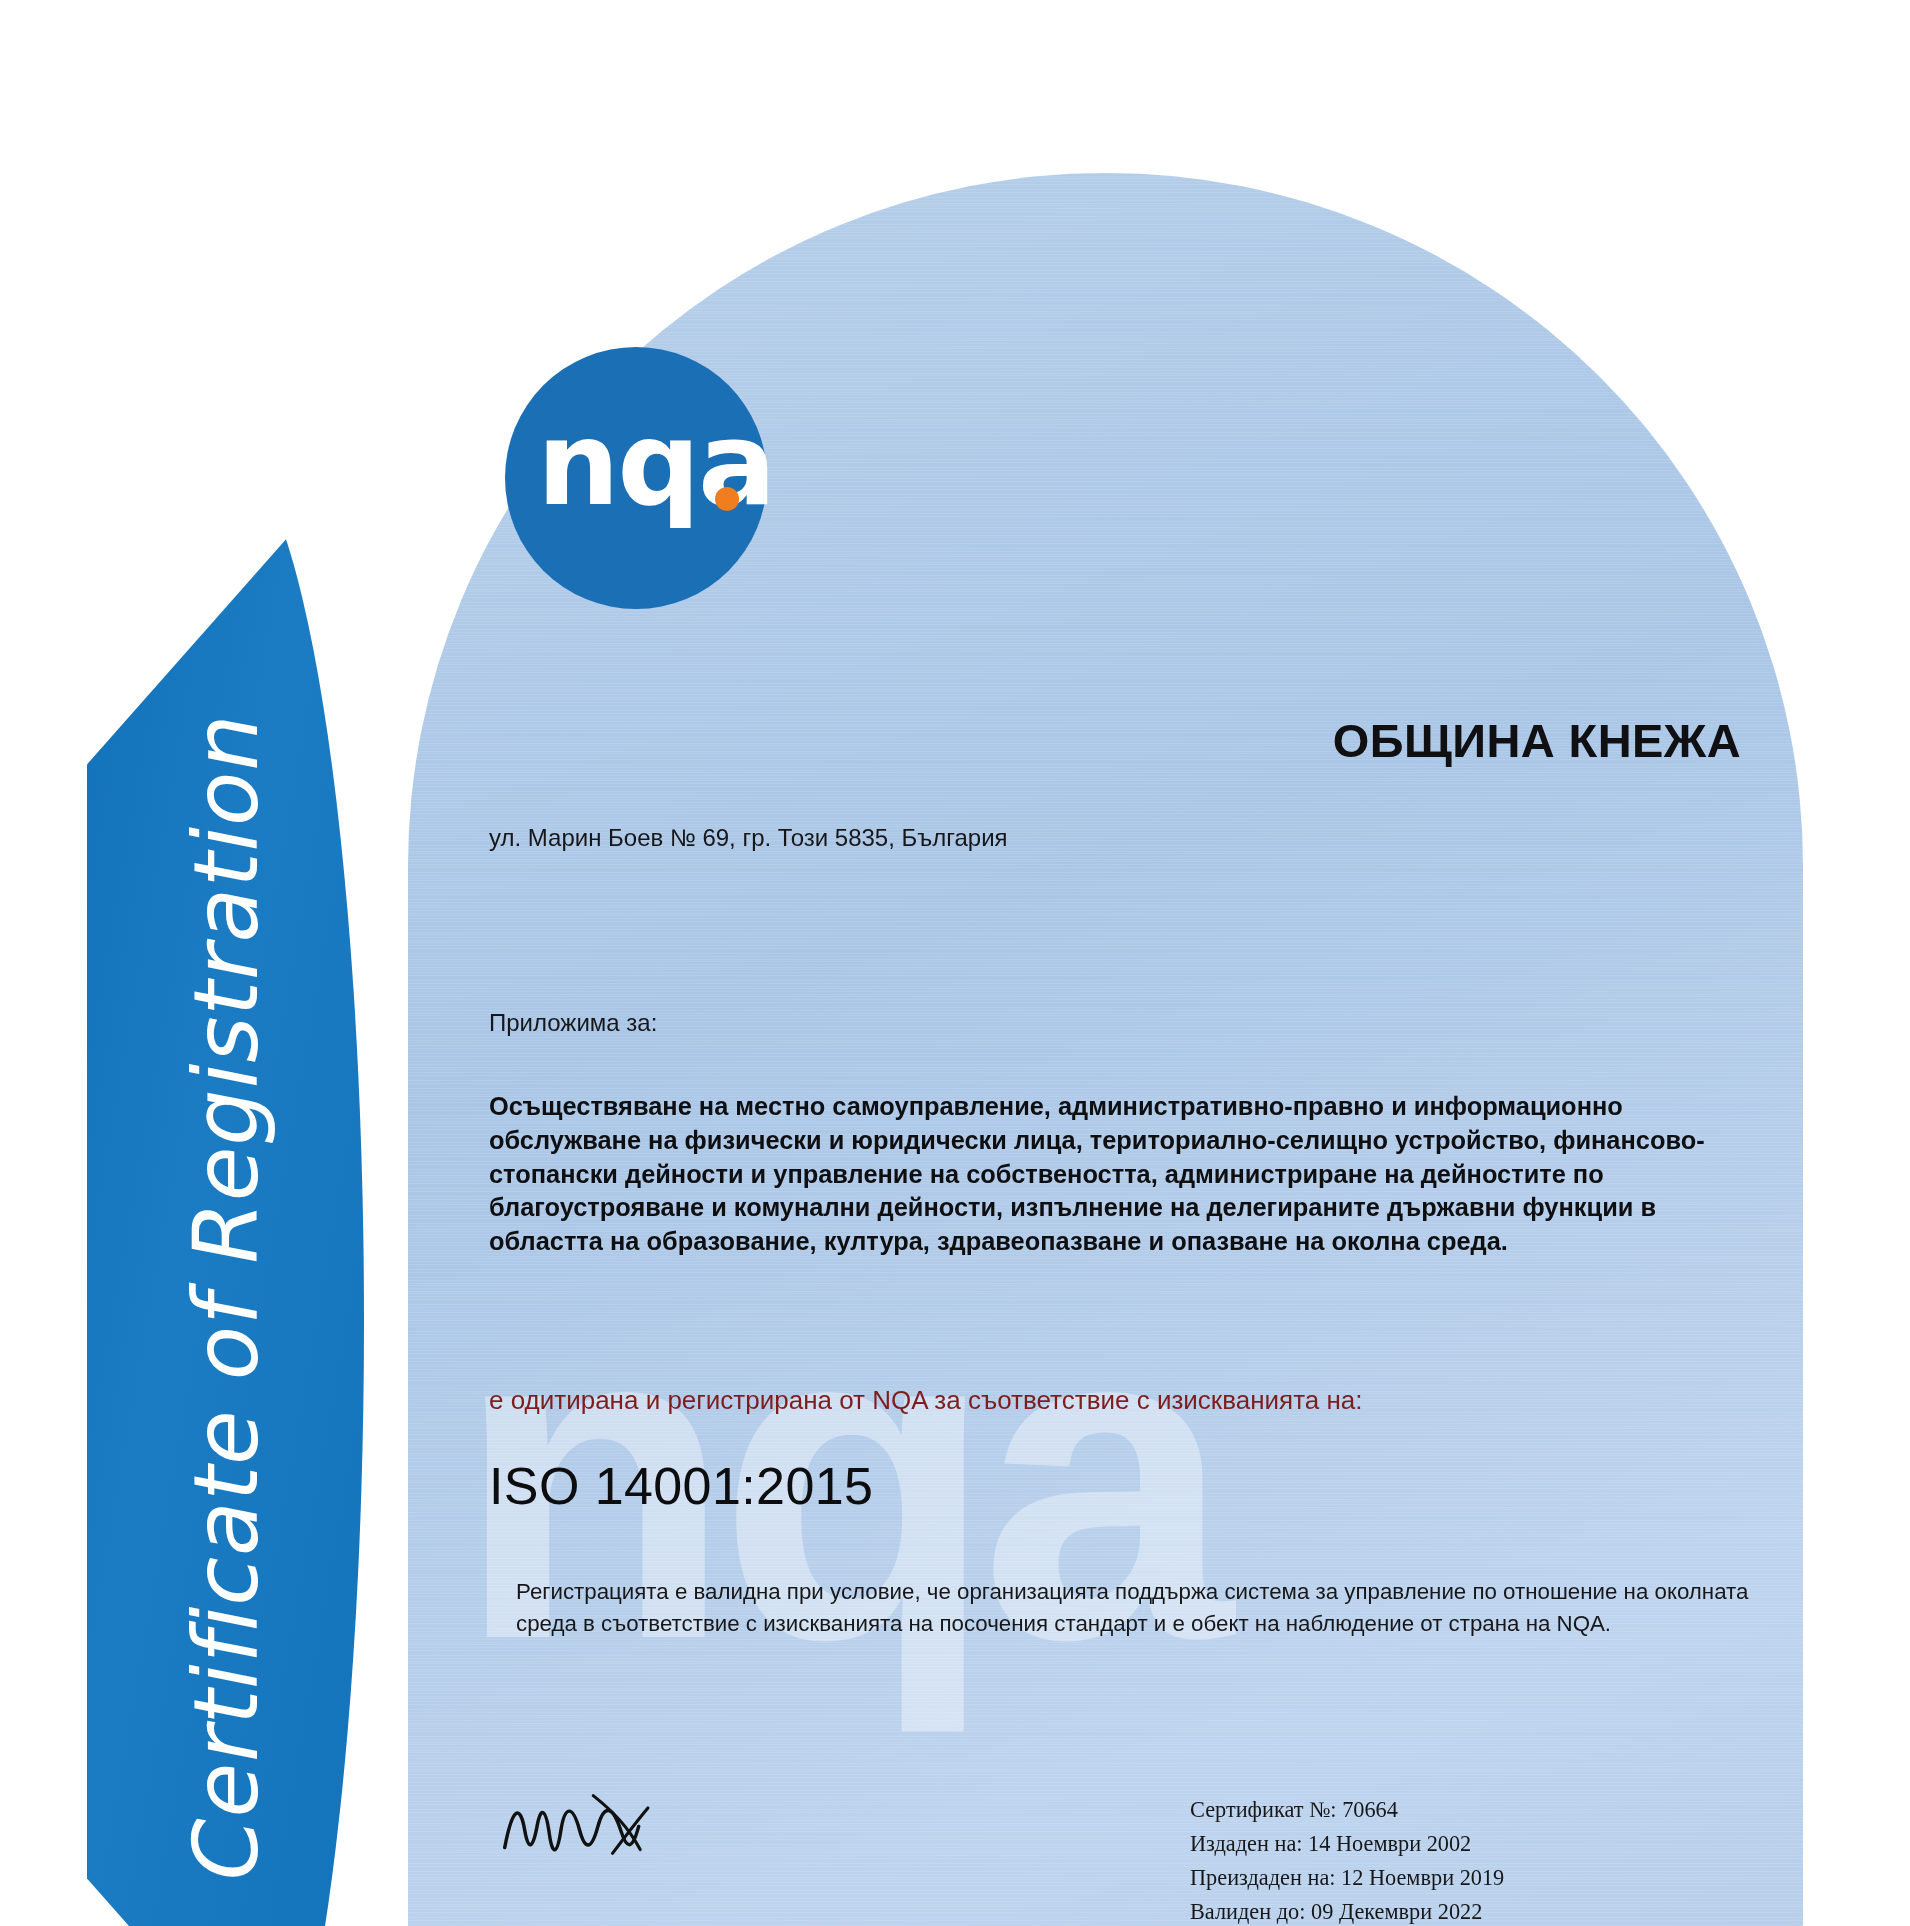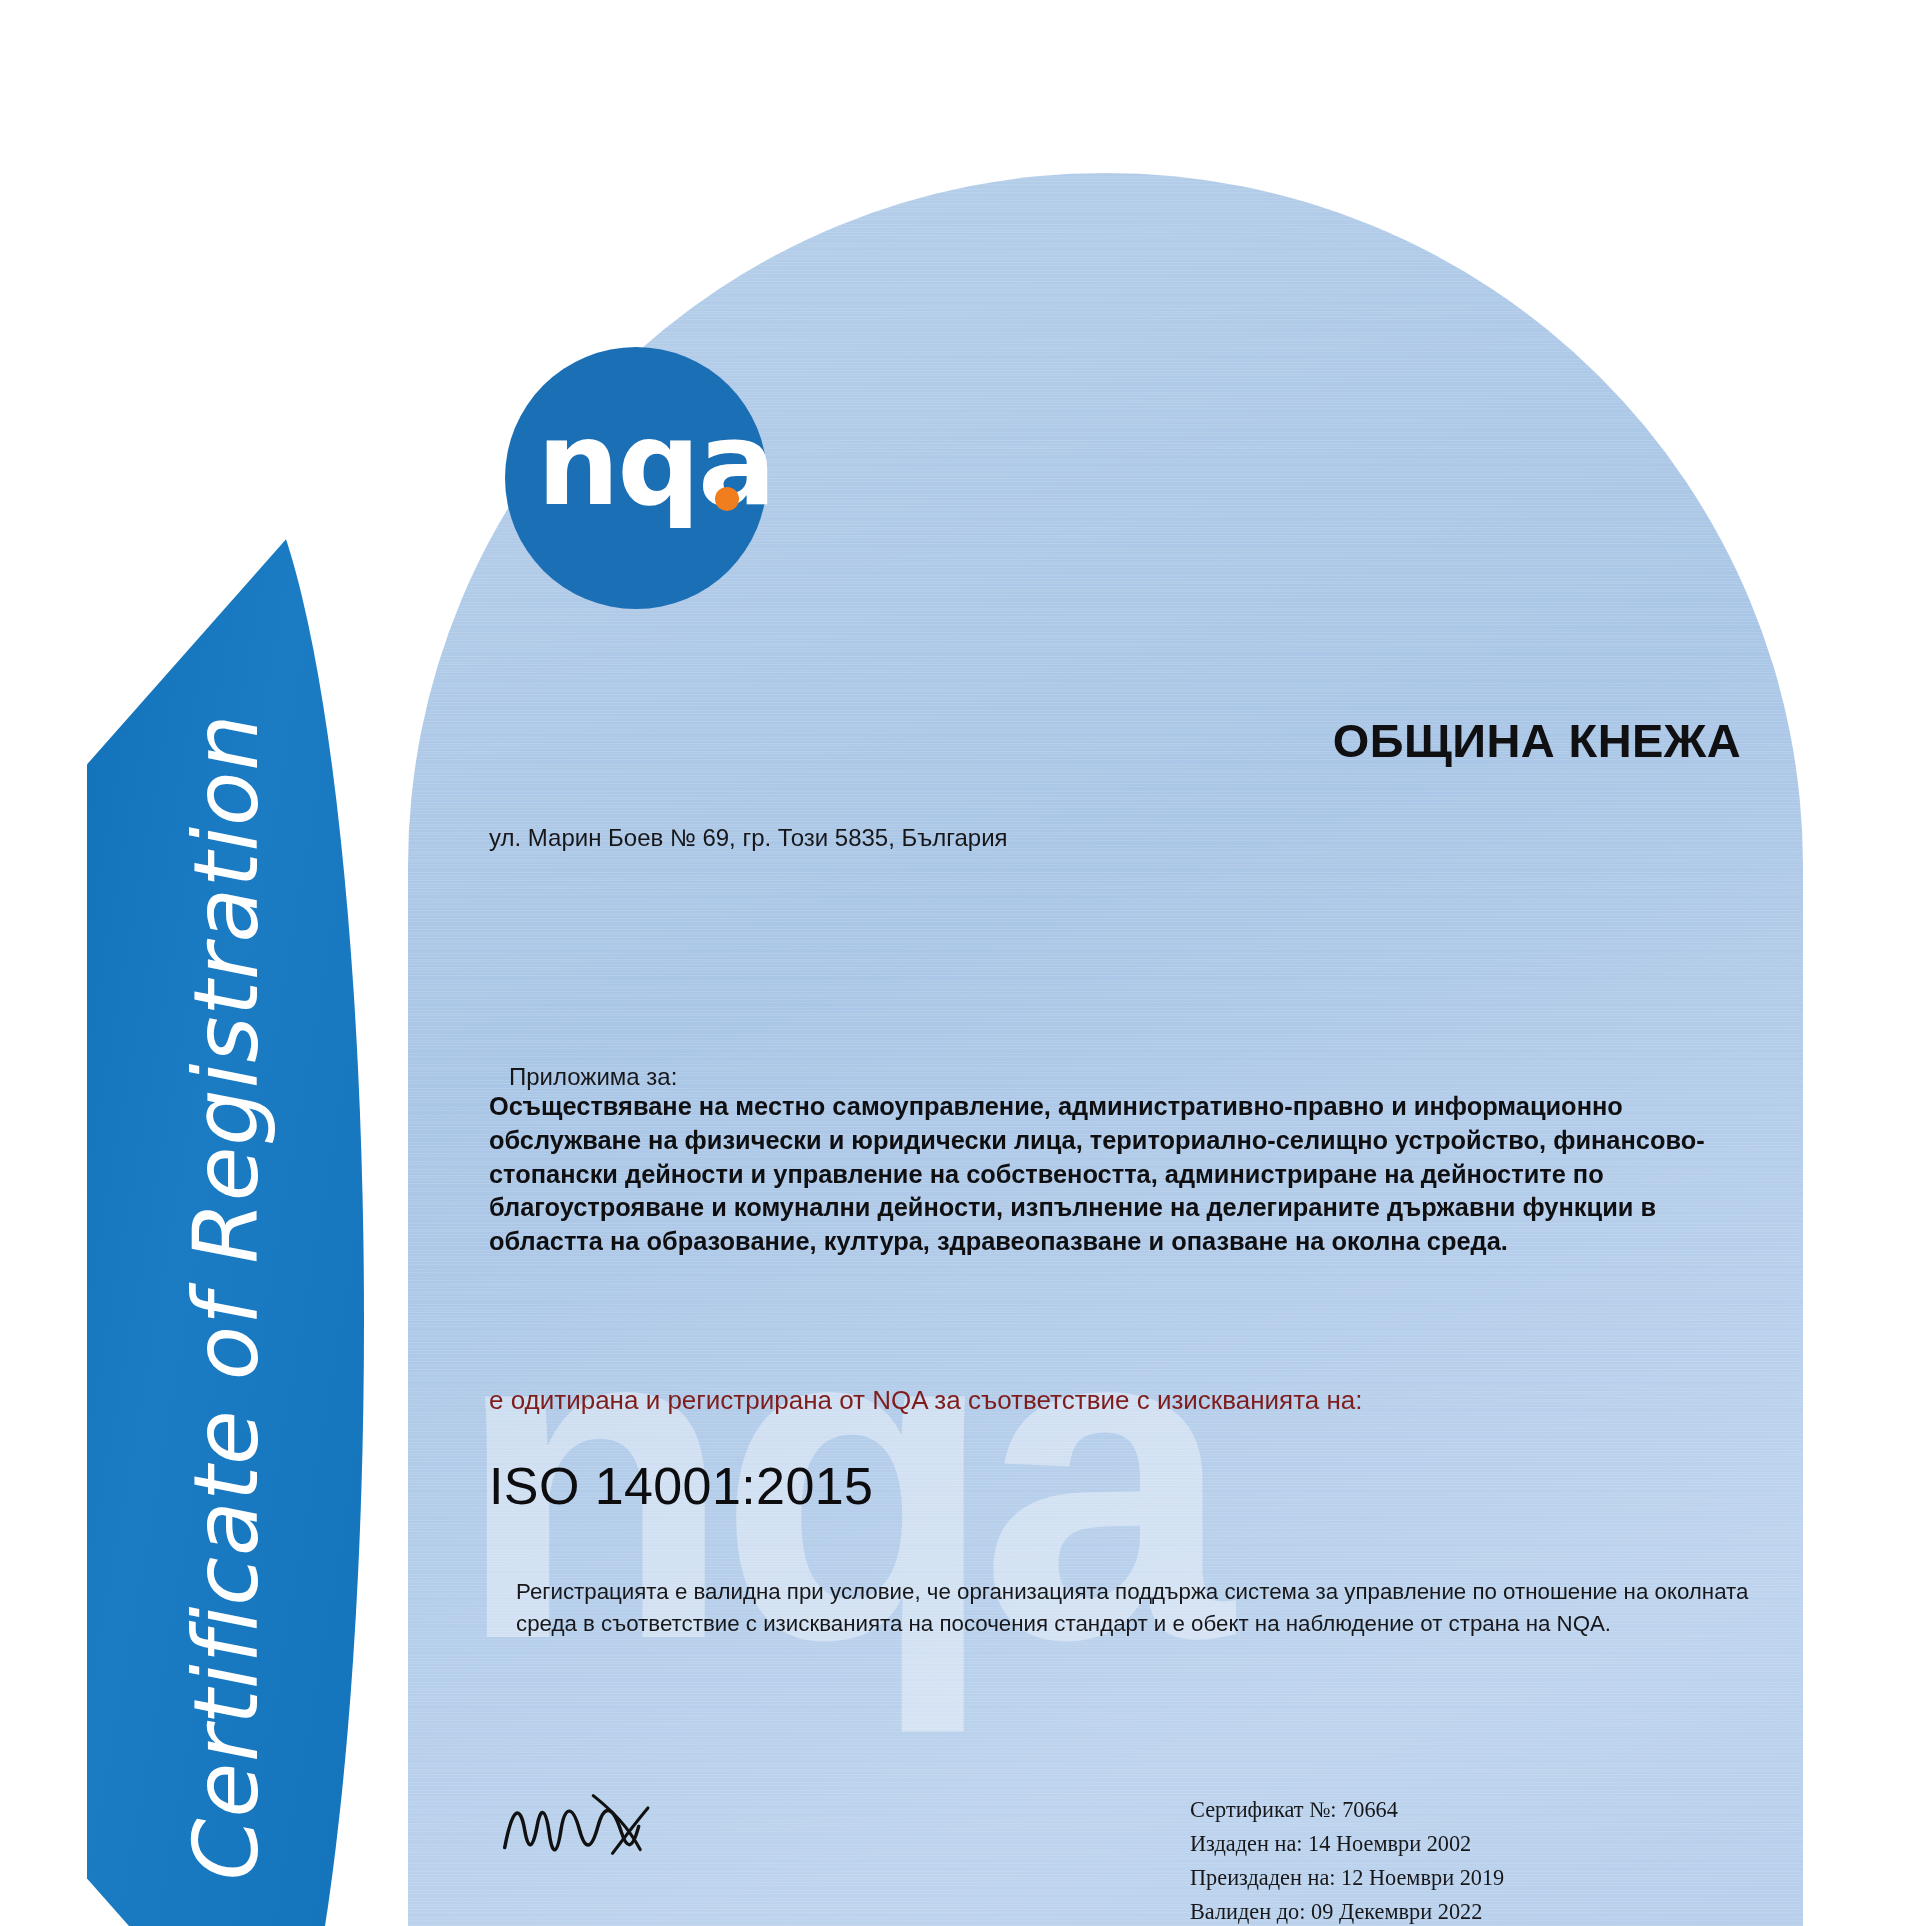--- a/index.html
+++ b/index.html
@@ -147,25 +147,24 @@
   }
   .org-address {
     position: absolute;
     left: 489px; top: 824px;
     width: 1252px;
     font-size: 24px;
     color: #17171a;
   }
   .scope-label {
     position: absolute;
-    left: 489px; top: 1063px;
+    left: 489px; top: 1009px;
     width: 1252px;
     font-size: 24px;
     color: #17171a;
-    margin-left: 20px;
   }
   .scope-body {
     position: absolute;
     left: 489px; top: 1090px;
     width: 1233px;
     font-size: 25.4px;
     font-weight: 700;
     line-height: 1.33;
     color: #0f0f12;
   }

